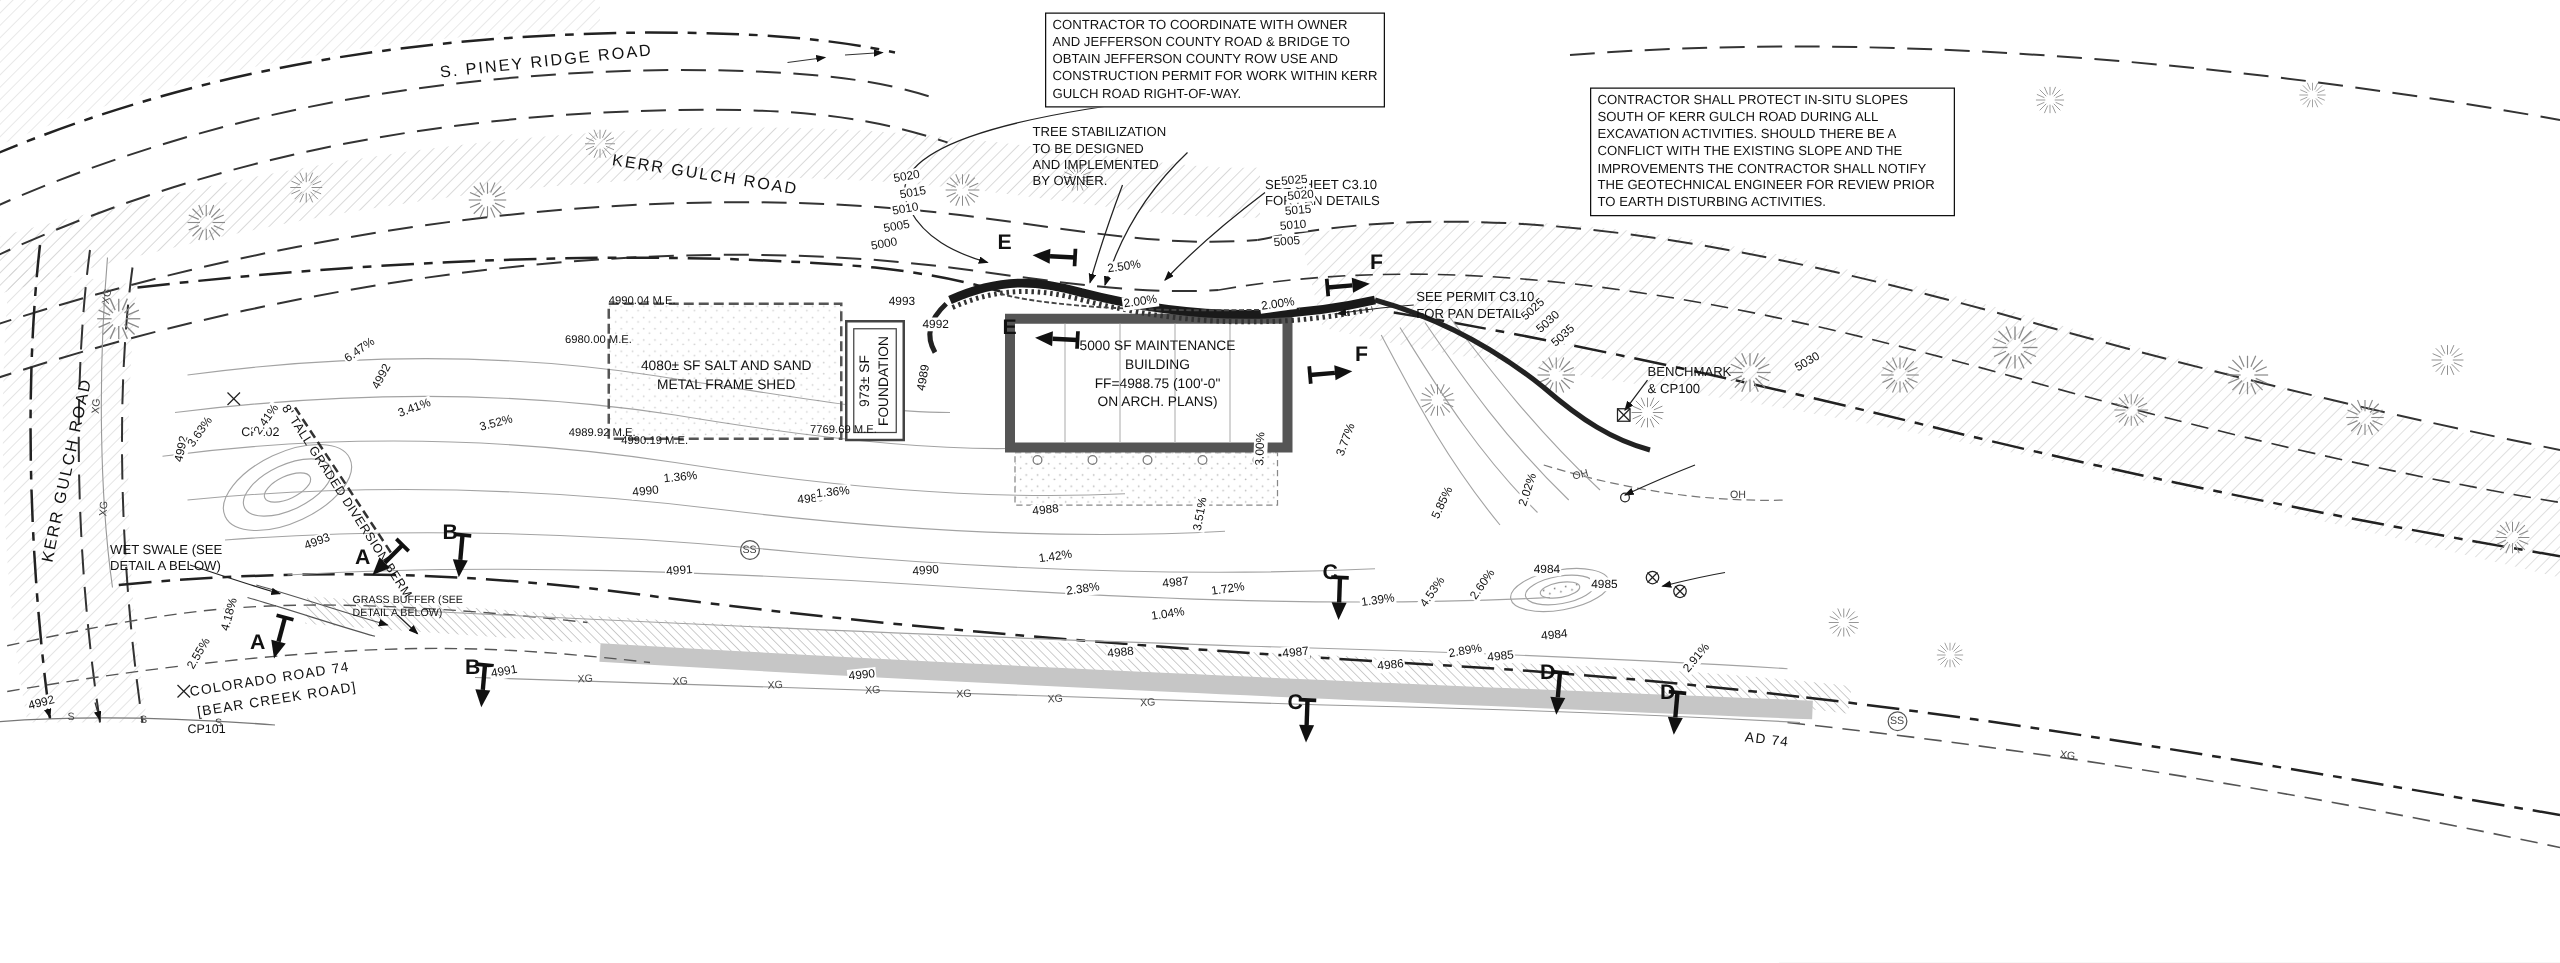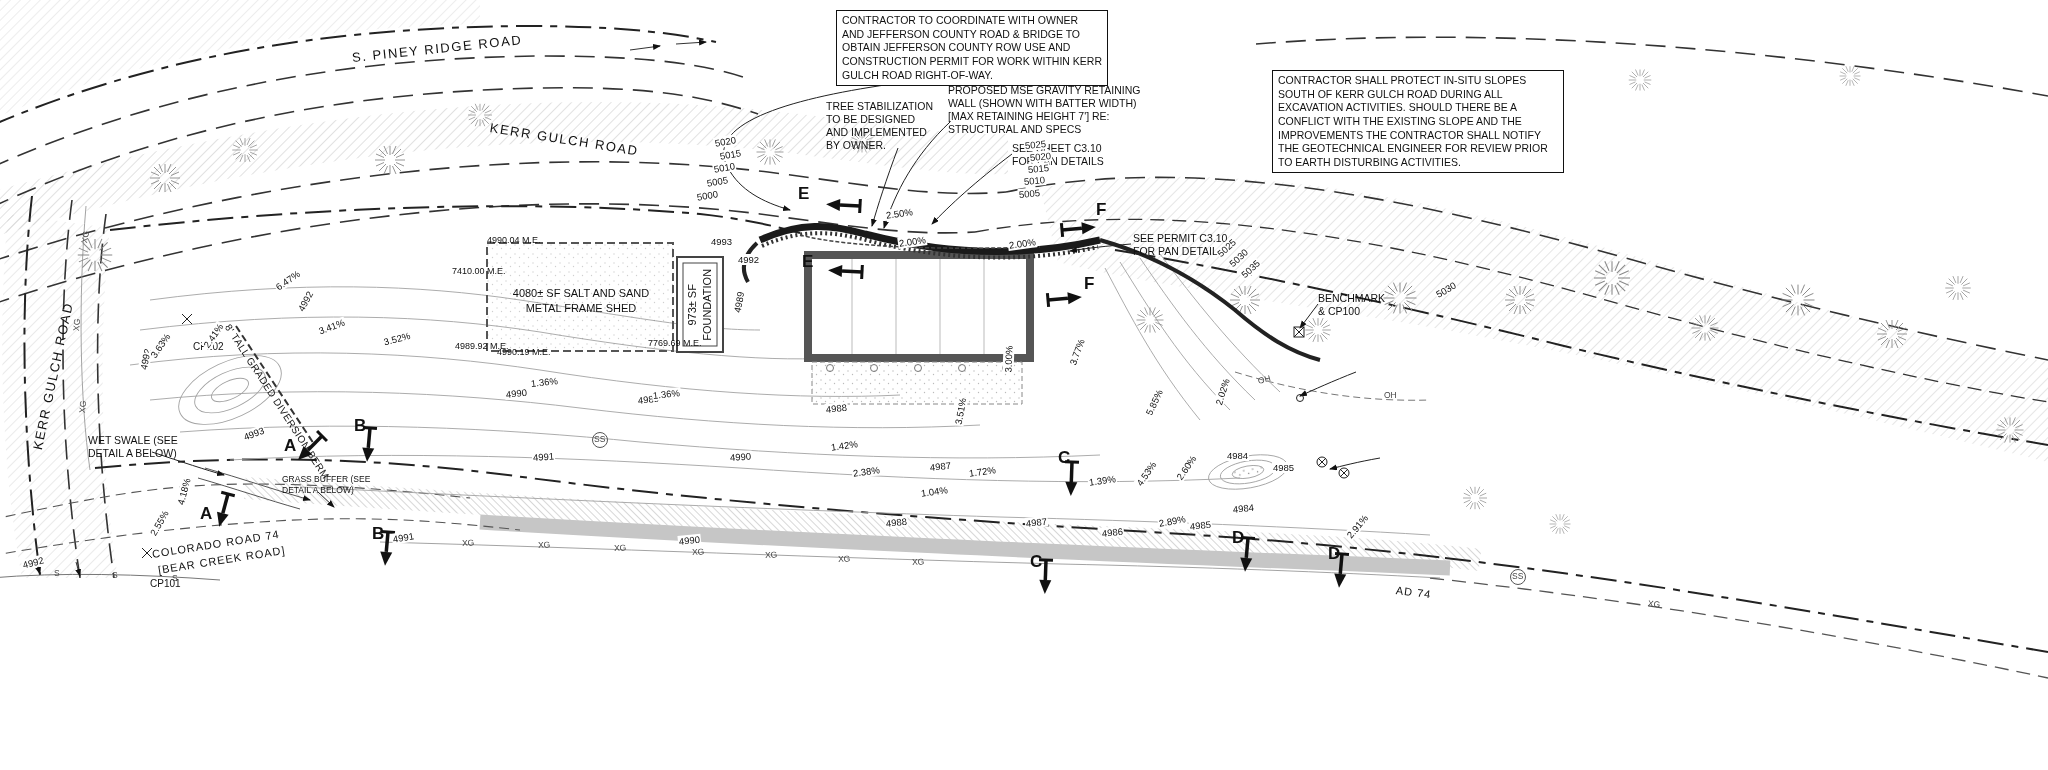--- a/index.html
+++ b/index.html
@@ -233,24 +233,20 @@
     </g>
   </svg>
 
   <div class="note-box" style="left:1272px; top:70px; width:292px;">CONTRACTOR SHALL PROTECT IN-SITU SLOPES SOUTH OF KERR GULCH ROAD DURING ALL EXCAVATION ACTIVITIES. SHOULD THERE BE A CONFLICT WITH THE EXISTING SLOPE AND THE IMPROVEMENTS THE CONTRACTOR SHALL NOTIFY THE GEOTECHNICAL ENGINEER FOR REVIEW PRIOR TO EARTH DISTURBING ACTIVITIES.</div>
   <div class="note-box" style="left:836px; top:10px; width:272px;">CONTRACTOR TO COORDINATE WITH OWNER AND JEFFERSON COUNTY ROAD &amp; BRIDGE TO OBTAIN JEFFERSON COUNTY ROW USE AND CONSTRUCTION PERMIT FOR WORK WITHIN KERR GULCH ROAD RIGHT-OF-WAY.</div>
 
   <div class="callout" style="left:826px; top:100px;">TREE STABILIZATION
 TO BE DESIGNED
 AND IMPLEMENTED
 BY OWNER.</div>
-  <div class="callout" style="left:948px; top:84px;">PROPOSED MSE GRAVITY RETAINING
-WALL (SHOWN WITH BATTER WIDTH)
-[MAX RETAINING HEIGHT 7'] RE:
-STRUCTURAL AND SPECS</div>
   <div class="callout" style="left:1012px; top:142px;">SEE SHEET C3.10
 FOR PAN DETAILS</div>
   <div class="callout" style="left:1133px; top:232px;">SEE PERMIT C3.10
 FOR PAN DETAILS</div>
   <div class="callout" style="left:1318px; top:292px;">BENCHMARK
 &amp; CP100</div>
   <div class="callout" style="left:88px; top:434px;">WET SWALE (SEE
 DETAIL A BELOW)</div>
   <div class="callout" style="left:282px; top:474px; font-size:8.5px;">GRASS BUFFER (SEE
 DETAIL A BELOW)</div>
@@ -260,20 +256,24 @@
   <div class="road-label" style="left:490px; top:120px; transform:rotate(9deg);">KERR GULCH ROAD</div>
   <div class="road-label" style="left:30px; top:448px; transform:rotate(-78deg); transform-origin:left top;">KERR GULCH ROAD</div>
   <div class="road-label small" style="left:152px; top:548px; transform:rotate(-9deg);">COLORADO ROAD 74</div>
   <div class="road-label small" style="left:158px; top:564px; transform:rotate(-9deg);">[BEAR CREEK ROAD]</div>
   <div class="road-label small" style="left:1396px; top:584px; transform:rotate(7deg);">AD 74</div>
 
   <div class="bldg-label" style="left:505px; top:286px; width:152px;">4080± SF SALT AND SAND
 METAL FRAME SHED</div>
   <div class="bldg-label" style="left:655px; top:290px; width:90px; transform:rotate(-90deg);">973± SF
 FOUNDATION</div>
+  <div class="bldg-label" style="left:846px; top:270px; width:160px;">5000 SF MAINTENANCE
+BUILDING
+FF=4988.75 (100'-0"
+ON ARCH. PLANS)</div>
 
   <div>
       <div class="cp-label" style="left: 193px; top: 303px;">CP102</div>
       <div class="cp-label" style="left: 150px; top: 540px;">CP101</div>
     </div>
   <div>
       <div class="section-letter" style="left: 284px; top: 436px;">A</div>
       <div class="section-letter" style="left: 200px; top: 504px;">A</div>
       <div class="section-letter" style="left: 354px; top: 416px;">B</div>
       <div class="section-letter" style="left: 372px; top: 524px;">B</div>
@@ -347,21 +347,21 @@
       <div class="slope-label" style="left: 1088px; top: 477px; transform: rotate(-8deg);">1.39%</div>
       <div class="slope-label" style="left: 1138px; top: 480px; transform: rotate(-55deg);">4.53%</div>
       <div class="slope-label" style="left: 1178px; top: 474px; transform: rotate(-55deg);">2.60%</div>
       <div class="slope-label" style="left: 1148px; top: 410px; transform: rotate(-65deg);">5.85%</div>
       <div class="slope-label" style="left: 1218px; top: 400px; transform: rotate(-72deg);">2.02%</div>
       <div class="slope-label" style="left: 1158px; top: 518px; transform: rotate(-10deg);">2.89%</div>
       <div class="slope-label" style="left: 1348px; top: 532px; transform: rotate(-50deg);">2.91%</div>
     </div>
   <div>
       <div class="spot-label" style="left: 487px; top: 235px;">4990.04 M.E.</div>
-      <div class="spot-label" style="left: 452px; top: 266px;">7410.00 M.E.</div>
+      <div class="spot-label" style="left: 452px; top: 266px;">6980.00 M.E.</div>
       <div class="spot-label" style="left: 455px; top: 341px;">4989.92 M.E.</div>
       <div class="spot-label" style="left: 497px; top: 347px;">4990.19 M.E.</div>
       <div class="spot-label" style="left: 648px; top: 338px;">7769.69 M.E.</div>
     </div>
   <div>
       <div class="utility-label" style="left: 84px; top: 238px; transform: rotate(-80deg);">XG</div>
       <div class="utility-label" style="left: 76px; top: 326px; transform: rotate(-85deg);">XG</div>
       <div class="utility-label" style="left: 82px; top: 408px; transform: rotate(-85deg);">XG</div>
       <div class="utility-label" style="left: 462px; top: 538px; transform: rotate(-3deg);">XG</div>
       <div class="utility-label" style="left: 538px; top: 540px; transform: rotate(-3deg);">XG</div>

